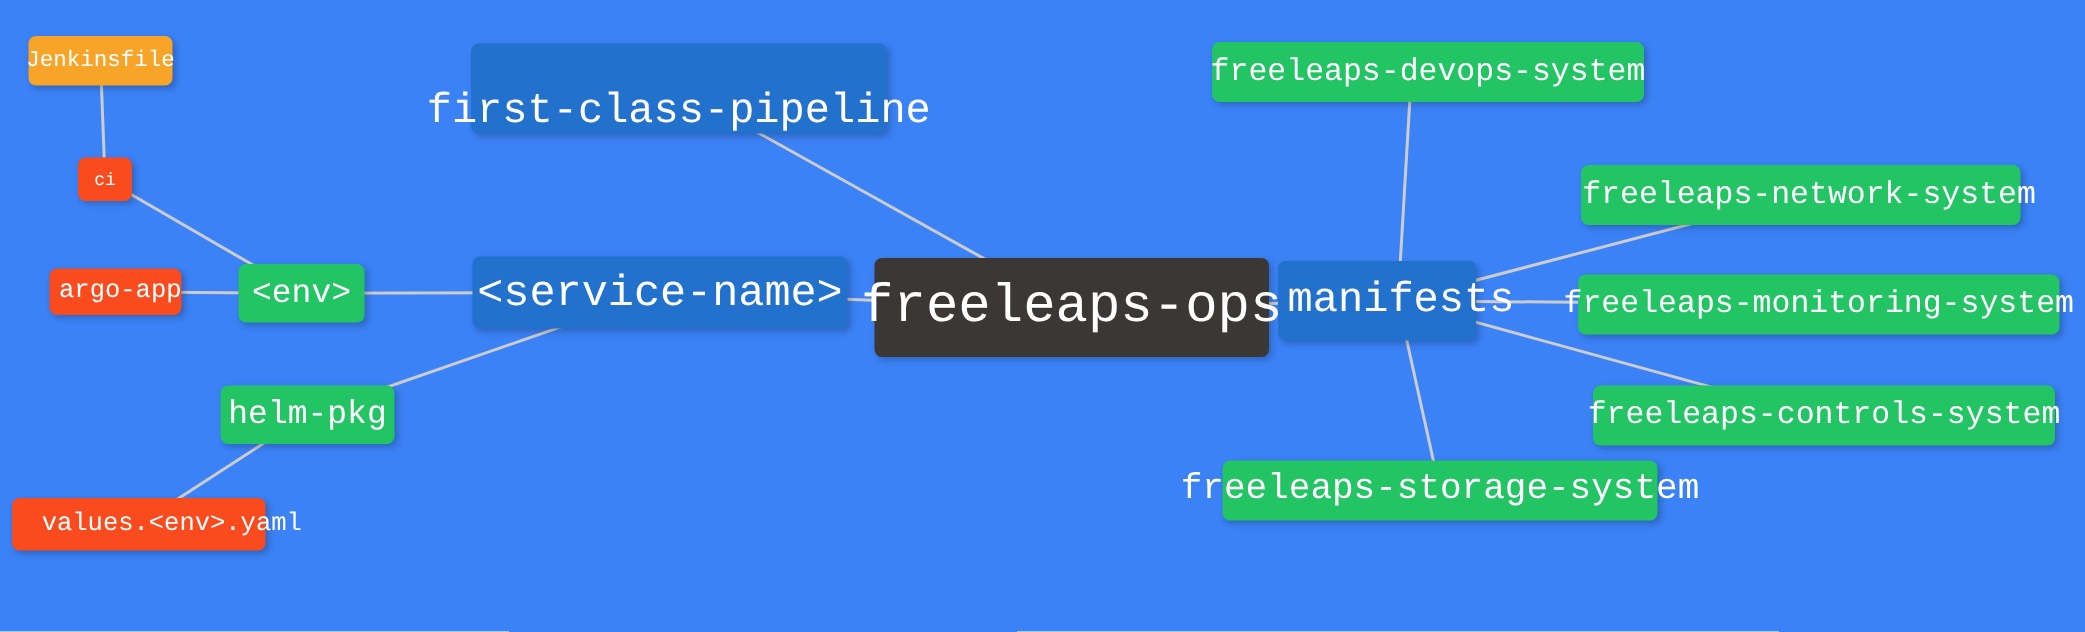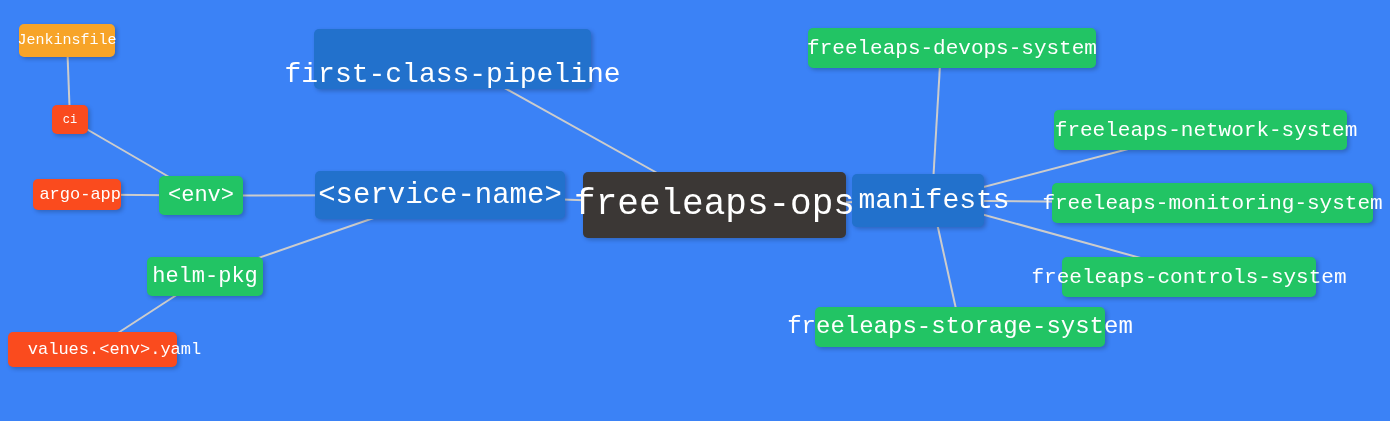--- a/index.html
+++ b/index.html
@@ -86,20 +86,20 @@
       </div>
       <div class="node" style="left: 797px; top: 28px; width: 288px; height: 40px; font-size: 21px; background: rgb(34, 196, 100); color: rgb(255, 255, 255); margin-left: 11px;">
         <span>freeleaps-devops-system</span>
       </div>
       <div class="node" style="left: 1054px; top: 110px; width: 293px; height: 40px; font-size: 21px; background: rgb(34, 196, 100); color: rgb(255, 255, 255); padding-left: 11px;">
         <span>freeleaps-network-system</span>
       </div>
       <div class="node" style="left: 1052px; top: 183px; width: 321px; height: 40px; font-size: 21px; background: rgb(34, 196, 100); color: rgb(255, 255, 255);">
         <span>freeleaps-monitoring-system</span>
       </div>
-      <div class="node" style="left: 1062px; top: 257px; width: 254px; height: 40px; font-size: 21px; background: rgb(34, 196, 100); color: rgb(255, 255, 255);">
+      <div class="node" style="left: 1062px; top: 257px; width: 308px; height: 40px; font-size: 21px; background: rgb(34, 196, 100); color: rgb(255, 255, 255);">
         <span>freeleaps-controls-system</span>
       </div>
       <div class="node" style="left: 815px; top: 307px; width: 290px; height: 40px; font-size: 24px; background: rgb(34, 196, 100); color: rgb(255, 255, 255);">
         <span>freeleaps-storage-system</span>
       </div>
     </div>
 </div>
 
 </body></html>

